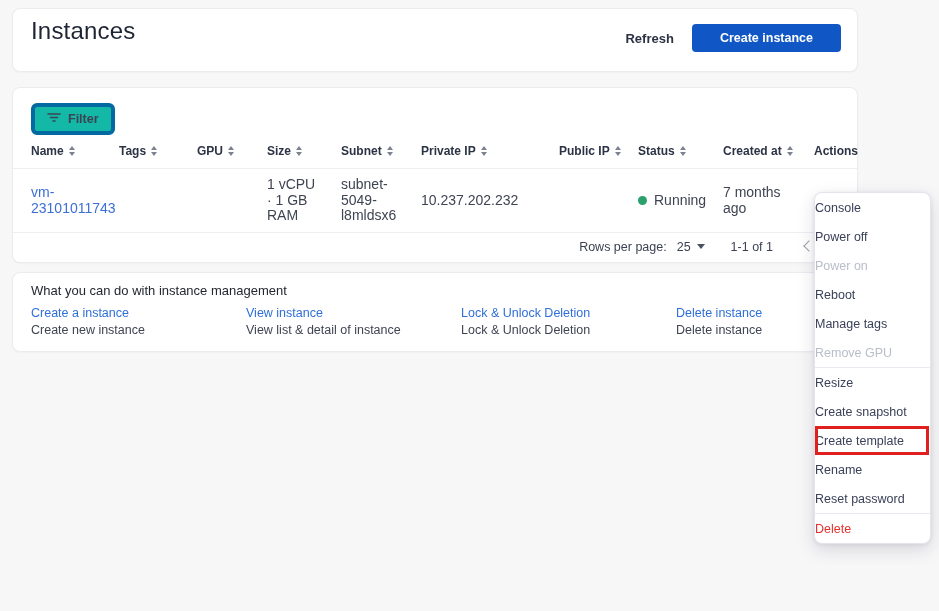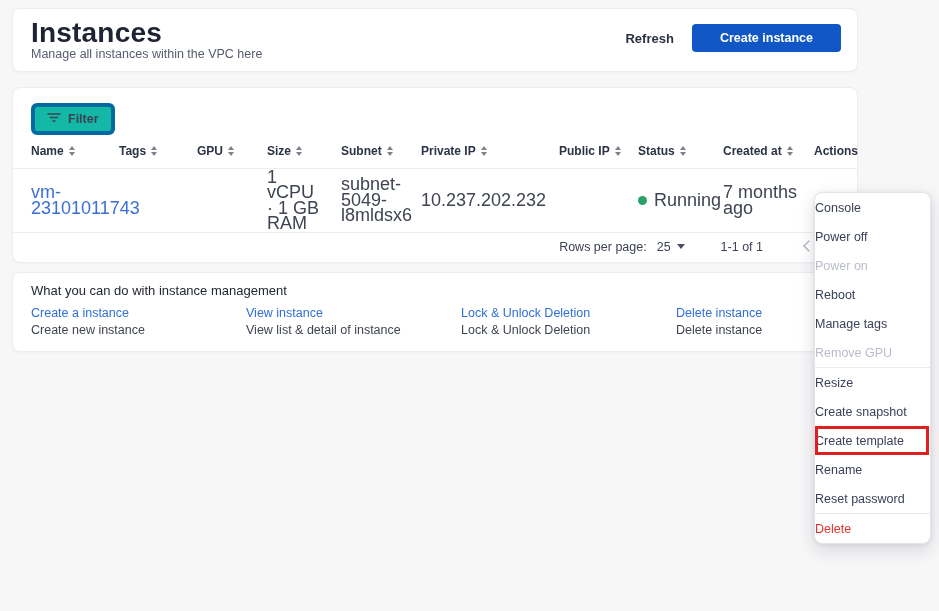--- a/index.html
+++ b/index.html
@@ -15,21 +15,21 @@
     position:absolute;
     background:#fff;
     border:1px solid #ebebf0;
     border-radius:8px;
     box-shadow:0 1px 2px rgba(20,20,40,0.03);
   }
   
   .header-card { left:12px; top:8px; width:846px; height:64px; }
   .page-title {
     position:absolute; left:18px; top:8px;
-    font-size:28px; font-weight:bold; color:#1d2433; letter-spacing:.2px;
+    font-size:24px; font-weight:normal; color:#1d2433; letter-spacing:.2px;
   }
   .page-subtitle {
     position:absolute; left:18px; top:38px;
     font-size:12.5px; color:#565d6d;
   }
   .header-actions { position:absolute; right:16px; top:15px; display:flex; align-items:center; gap:14px; }
   .btn-text {
     background:none; border:none; font-family:inherit;
     font-size:13px; font-weight:bold; color:#2a3142; cursor:pointer; padding:6px 4px;
   }
@@ -52,30 +52,30 @@
     grid-template-columns:88px 78px 70px 74px 80px 138px 79px 85px 91px 1fr;
     padding-left:18px; padding-right:6px;
     align-items:center;
   }
   .thead { position:absolute; left:0; right:0; top:46px; height:35px; border-bottom:1px solid #edeef2; }
   .th { display:flex; align-items:center; font-size:12px; font-weight:bold; color:#2b3344; cursor:pointer; }
   .sort-icon { display:inline-flex; flex-direction:column; margin-left:5px; gap:2px; }
   .sort-icon i { display:block; width:0; height:0; border-left:3.5px solid transparent; border-right:3.5px solid transparent; }
   .sort-icon i.up { border-bottom:4px solid #7b818f; }
   .sort-icon i.down { border-top:4px solid #7b818f; }
-  .trow { position:absolute; left:0; right:0; top:81px; height:64px; border-bottom:1px solid #edeef2; font-size:18px; color:#3f4452; }
+  .trow { position:absolute; left:0; right:0; top:81px; height:64px; border-bottom:1px solid #edeef2; font-size:14px; color:#3f4452; }
   .td { padding-right:8px; line-height:15.5px; }
   .cell-narrow { max-width:62px; }
   .link { color:#3b6fd4; text-decoration:none; cursor:pointer; }
   .status-cell { display:flex; align-items:center; gap:7px; }
   .status-dot { width:9px; height:9px; border-radius:50%; background:#2aa06a; flex:0 0 auto; }
   .pagination {
     position:absolute; left:0; right:0; bottom:0; height:31px;
     display:flex; align-items:center; justify-content:flex-end;
-    gap:36px; padding-right:40px; font-size:12.5px; color:#3c4252;
+    gap:26px; padding-right:40px; font-size:12.5px; color:#3c4252;
   }
   .rpp { display:flex; align-items:center; gap:10px; }
   .rpp-select { display:flex; align-items:center; gap:6px; cursor:pointer; }
   .caret-down { width:0; height:0; border-left:4px solid transparent; border-right:4px solid transparent; border-top:5px solid #4a5160; }
   .page-prev {
     width:18px; height:18px; border:none; background:none; cursor:pointer; position:relative;
   }
   .page-prev i {
     position:absolute; left:6px; top:4px; width:8px; height:8px;
     border-left:1.6px solid #9ba0ab; border-bottom:1.6px solid #9ba0ab;
@@ -108,21 +108,20 @@
     content:""; position:absolute; left:0px; right:1px; top:0px; bottom:0px;
     border:3px solid #e01f1f; pointer-events:none;
   }
   .menu-divider { height:1px; background:#e9eaf0; }
 </style>
 </head>
 <body>
 
 <div class="card header-card">
   <div class="page-title">Instances</div>
-  <div class="page-subtitle">Manage all instances within the VPC here</div>
   <div class="header-actions">
     <button class="btn-text">Refresh</button>
     <button class="btn-primary">Create instance</button>
   </div>
 </div>
 
 <div class="card table-card">
   <button class="filter-btn">
     <span>
       <svg width="14" height="11" viewBox="0 0 14 11">

